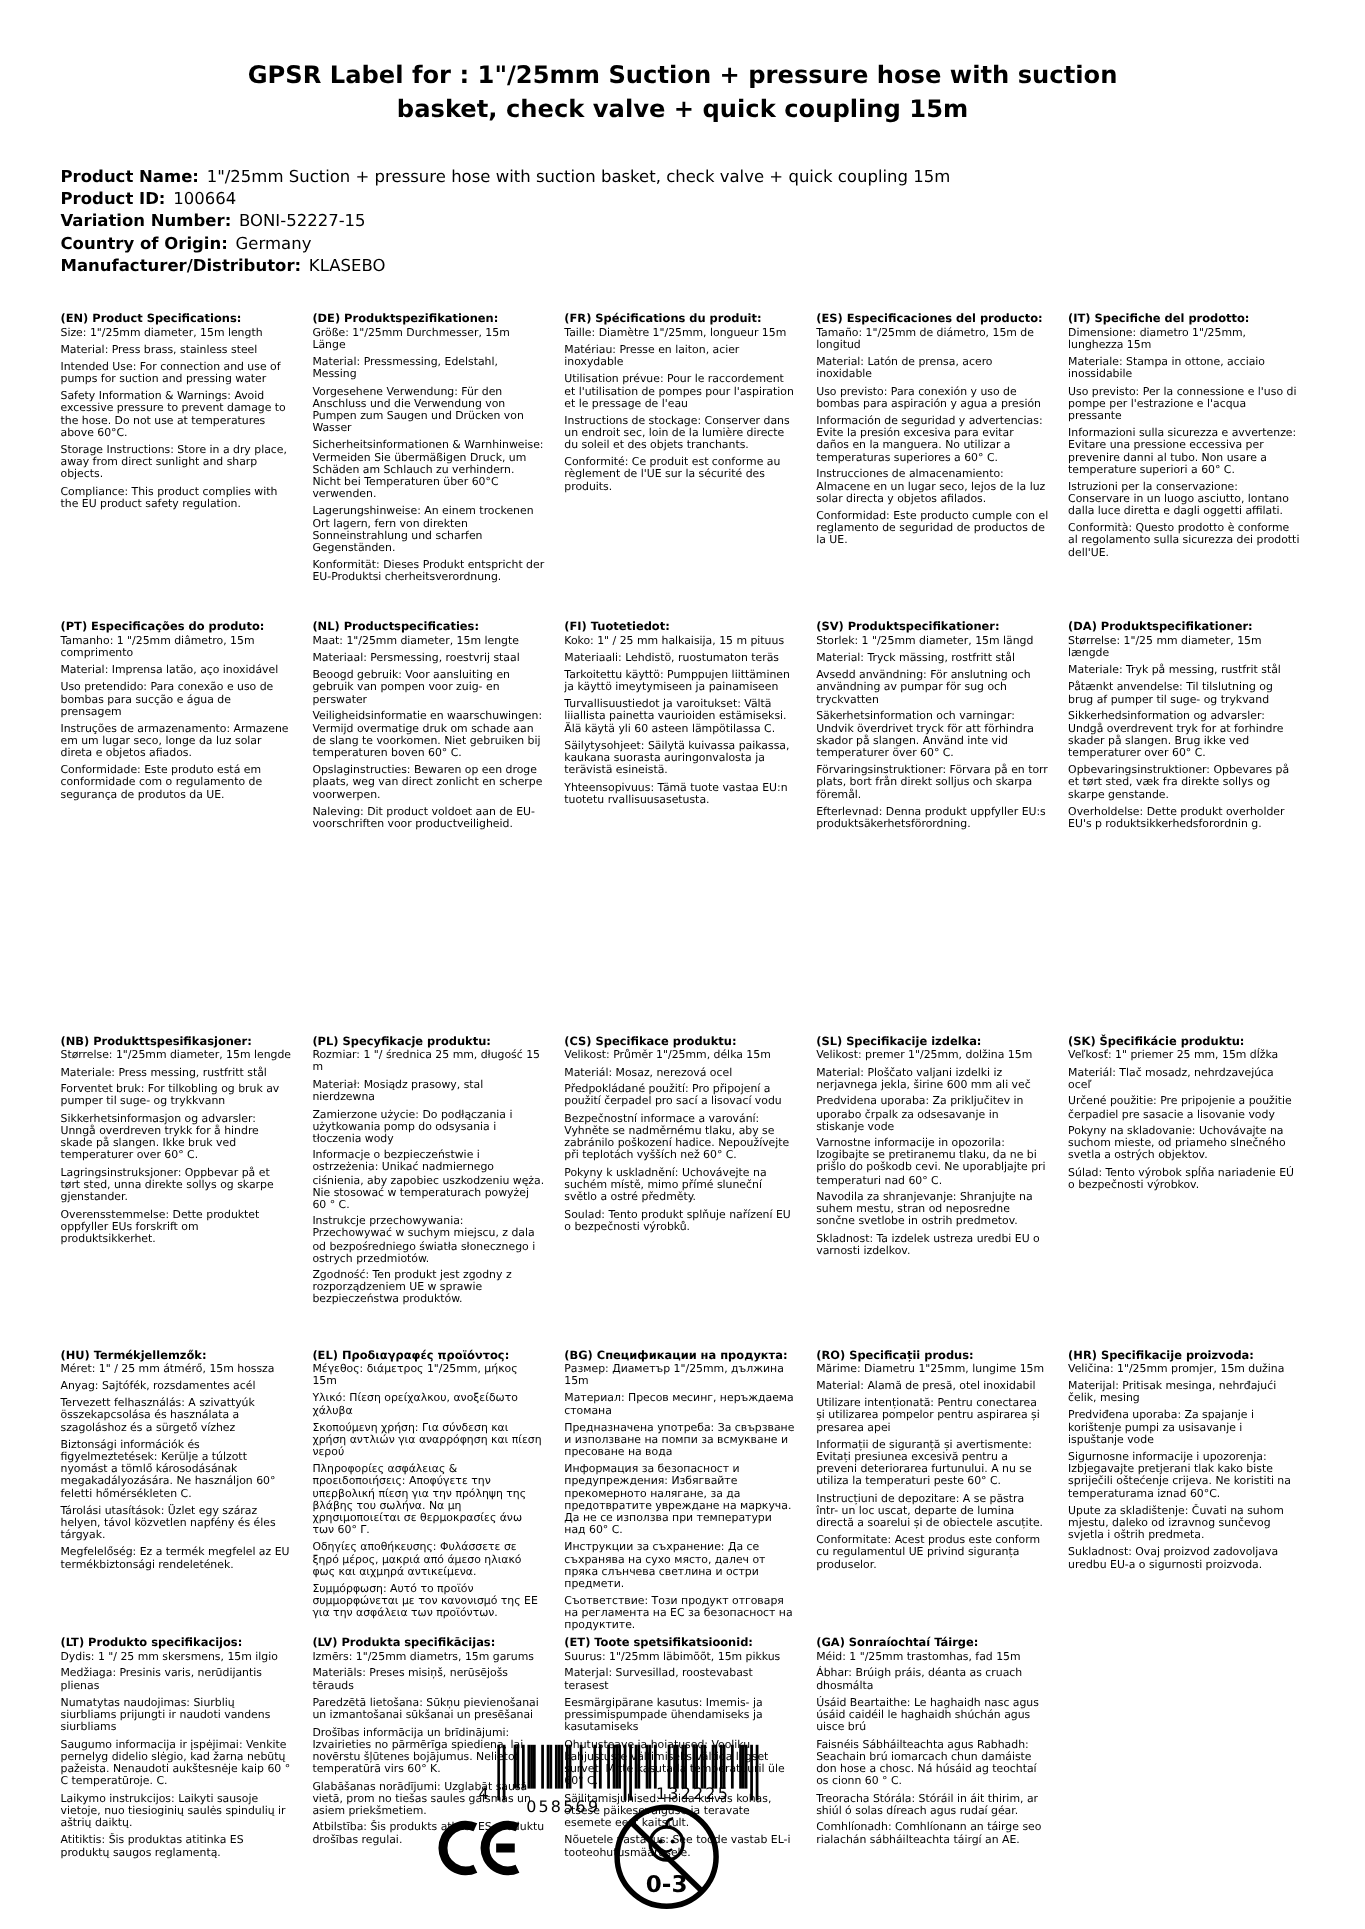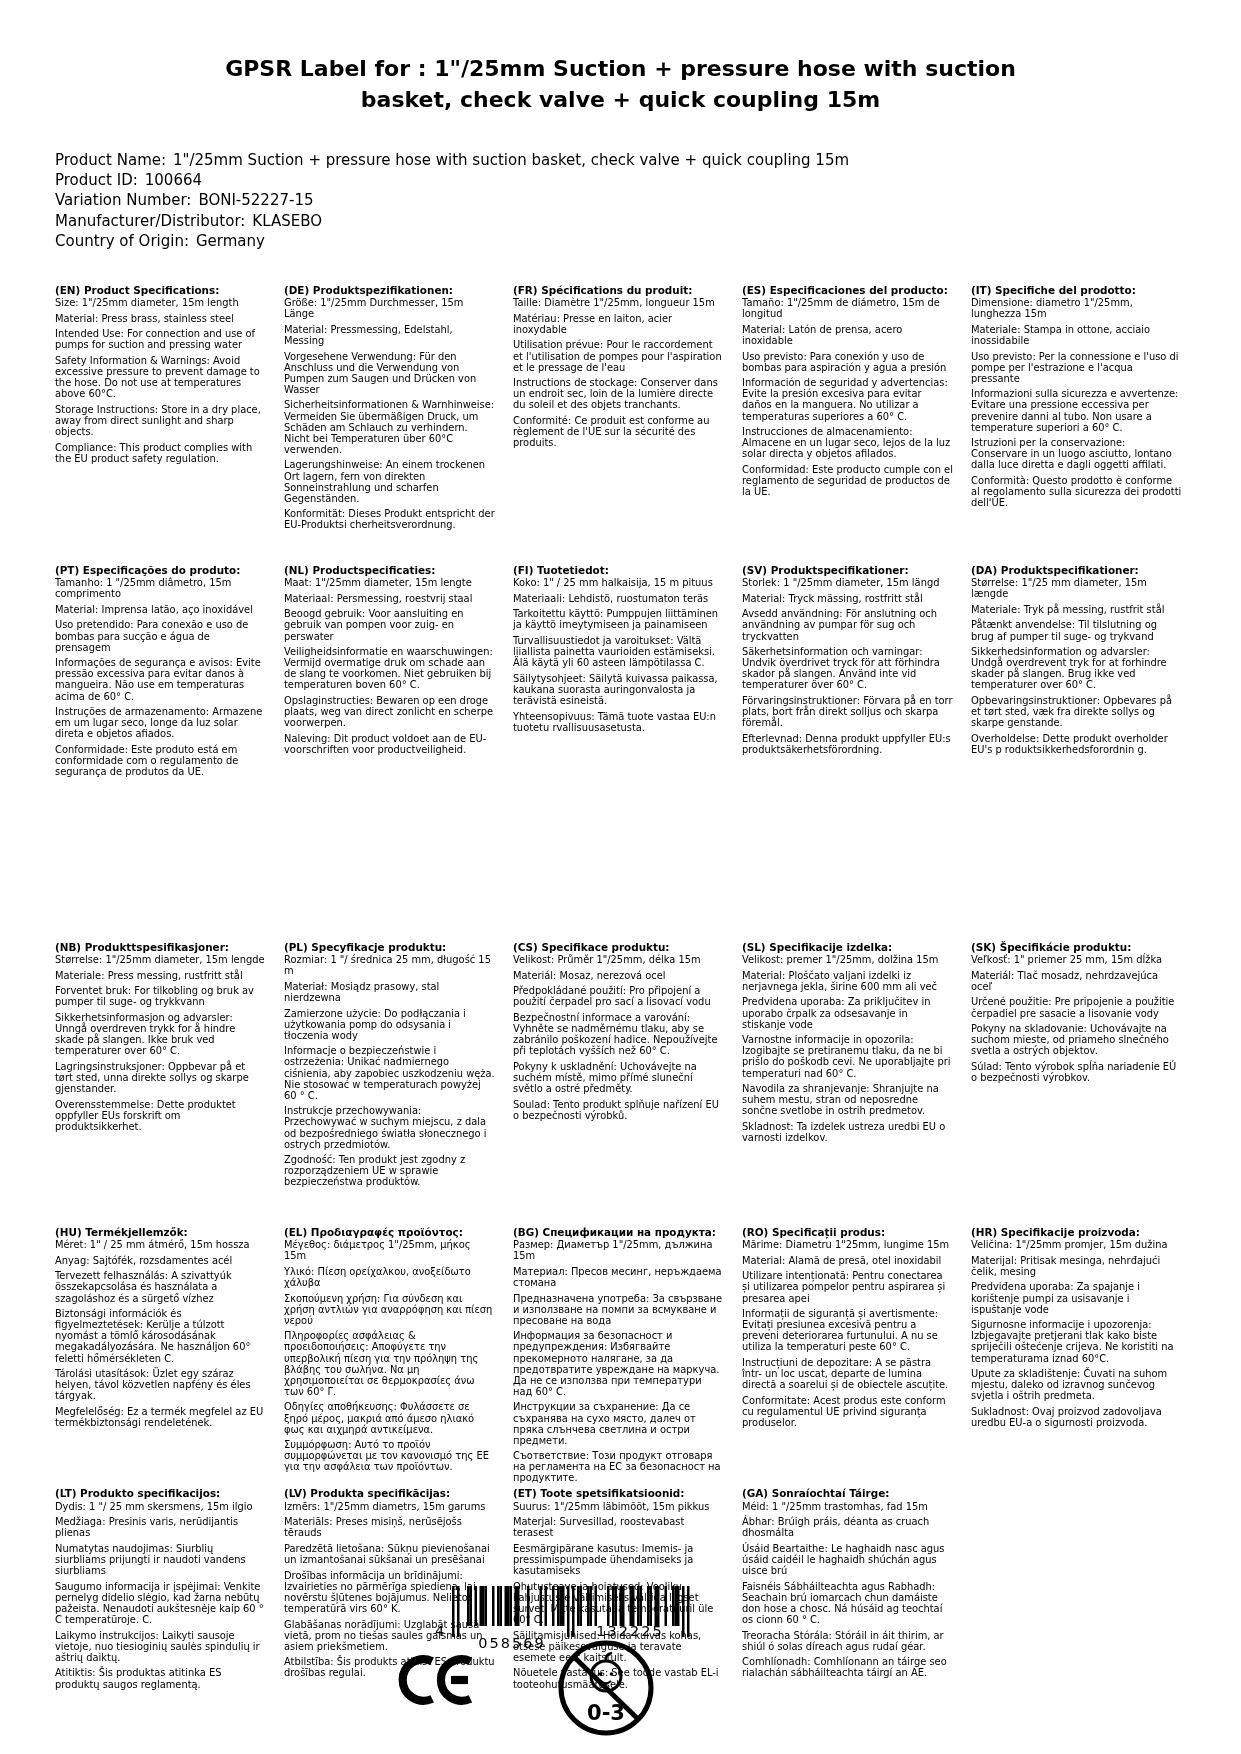--- a/index.html
+++ b/index.html
@@ -2,21 +2,21 @@
 <html><head>
 <meta charset="utf-8">
 <style>
   html,body{margin:0;padding:0;background:#fff;}
   .page{position:relative;width:1241px;height:1754px;background:#ffffff;color:#000;
         font-family:"DejaVu Sans",sans-serif;overflow:hidden;}
   .title{margin:0 auto;padding-top:54px;width:880px;text-align:center;
          font-size:22px;font-weight:bold;line-height:1.4;}
   .info{margin:34px 0 0 55px;font-size:15px;line-height:1.36;}
   .info-line{white-space:nowrap;}
-  .info-label{font-weight:normal;margin-right:7px;}
+  .info-label{font-weight:bold;margin-right:7px;}
   .grid{margin:33px 48px 16px 55px;display:grid;grid-template-columns:repeat(5,1fr);
         grid-template-rows:minmax(280px,auto) minmax(377px,auto) minmax(285px,auto) auto;
         column-gap:7px;}
   .cell{font-size:9.9px;line-height:1.12;padding-right:11px;box-sizing:border-box;}
   .cell-header{font-weight:bold;font-size:10.4px;margin:0 0 1px 0;}
   .cell p{margin:0 0 4.5px 0;}
   .barcode{position:absolute;left:452px;top:1586px;width:238px;}
   .barcode-bars{position:absolute;left:0;top:0;}
   .barcode-numbers{position:absolute;left:0;top:37px;width:238px;height:18px;font-size:14.5px;}
   .bn-first{position:absolute;left:-17px;top:0;}
@@ -29,22 +29,22 @@
 <body>
 
 <div class="page">
 
   <h1 class="title">GPSR Label for : 1"/25mm Suction + pressure hose with suction basket, check valve + quick coupling 15m</h1>
 
   <div class="info" id="product-info">
       <div class="info-line"><span class="info-label">Product Name:</span><span class="info-value">1"/25mm Suction + pressure hose with suction basket, check valve + quick coupling 15m</span></div>
       <div class="info-line"><span class="info-label">Product ID:</span><span class="info-value">100664</span></div>
       <div class="info-line"><span class="info-label">Variation Number:</span><span class="info-value">BONI-52227-15</span></div>
+      <div class="info-line"><span class="info-label">Country of Origin:</span><span class="info-value">Germany</span></div>
       <div class="info-line"><span class="info-label">Manufacturer/Distributor:</span><span class="info-value">KLASEBO</span></div>
-      <div class="info-line"><span class="info-label">Country of Origin:</span><span class="info-value">Germany</span></div>
     </div>
 
   <div class="grid" id="lang-grid">
       <div class="cell">
         <div class="cell-header">(EN) Product Specifications:</div>
         <p>Size: 1"/25mm diameter, 15m length</p>
         <p>Material: Press brass, stainless steel</p>
         <p>Intended Use: For connection and use of pumps for suction and pressing water</p>
         <p>Safety Information &amp; Warnings: Avoid excessive pressure to prevent damage to the hose. Do not use at temperatures above 60°C.</p>
         <p>Storage Instructions: Store in a dry place, away from direct sunlight and sharp objects.</p>
@@ -83,21 +83,20 @@
         <p>Uso previsto: Per la connessione e l'uso di pompe per l'estrazione e l'acqua pressante</p>
         <p>Informazioni sulla sicurezza e avvertenze: Evitare una pressione eccessiva per prevenire danni al tubo. Non usare a temperature superiori a 60° C.</p>
         <p>Istruzioni per la conservazione: Conservare in un luogo asciutto, lontano dalla luce diretta e dagli oggetti affilati.</p>
         <p>Conformità: Questo prodotto è conforme al regolamento sulla sicurezza dei prodotti dell'UE.</p>
       </div>
       <div class="cell">
         <div class="cell-header">(PT) Especificações do produto:</div>
         <p>Tamanho: 1 "/25mm diâmetro, 15m comprimento</p>
         <p>Material: Imprensa latão, aço inoxidável</p>
         <p>Uso pretendido: Para conexão e uso de bombas para sucção e água de prensagem</p>
-        <p>Informações de segurança e avisos: Evite pressão excessiva para evitar danos à mangueira. Não use em temperaturas acima de 60° C.</p>
         <p>Instruções de armazenamento: Armazene em um lugar seco, longe da luz solar direta e objetos afiados.</p>
         <p>Conformidade: Este produto está em conformidade com o regulamento de segurança de produtos da UE.</p>
       </div>
       <div class="cell">
         <div class="cell-header">(NL) Productspecificaties:</div>
         <p>Maat: 1"/25mm diameter, 15m lengte</p>
         <p>Materiaal: Persmessing, roestvrij staal</p>
         <p>Beoogd gebruik: Voor aansluiting en gebruik van pompen voor zuig- en perswater</p>
         <p>Veiligheidsinformatie en waarschuwingen: Vermijd overmatige druk om schade aan de slang te voorkomen. Niet gebruiken bij temperaturen boven 60° C.</p>
         <p>Opslaginstructies: Bewaren op een droge plaats, weg van direct zonlicht en scherpe voorwerpen.</p>

